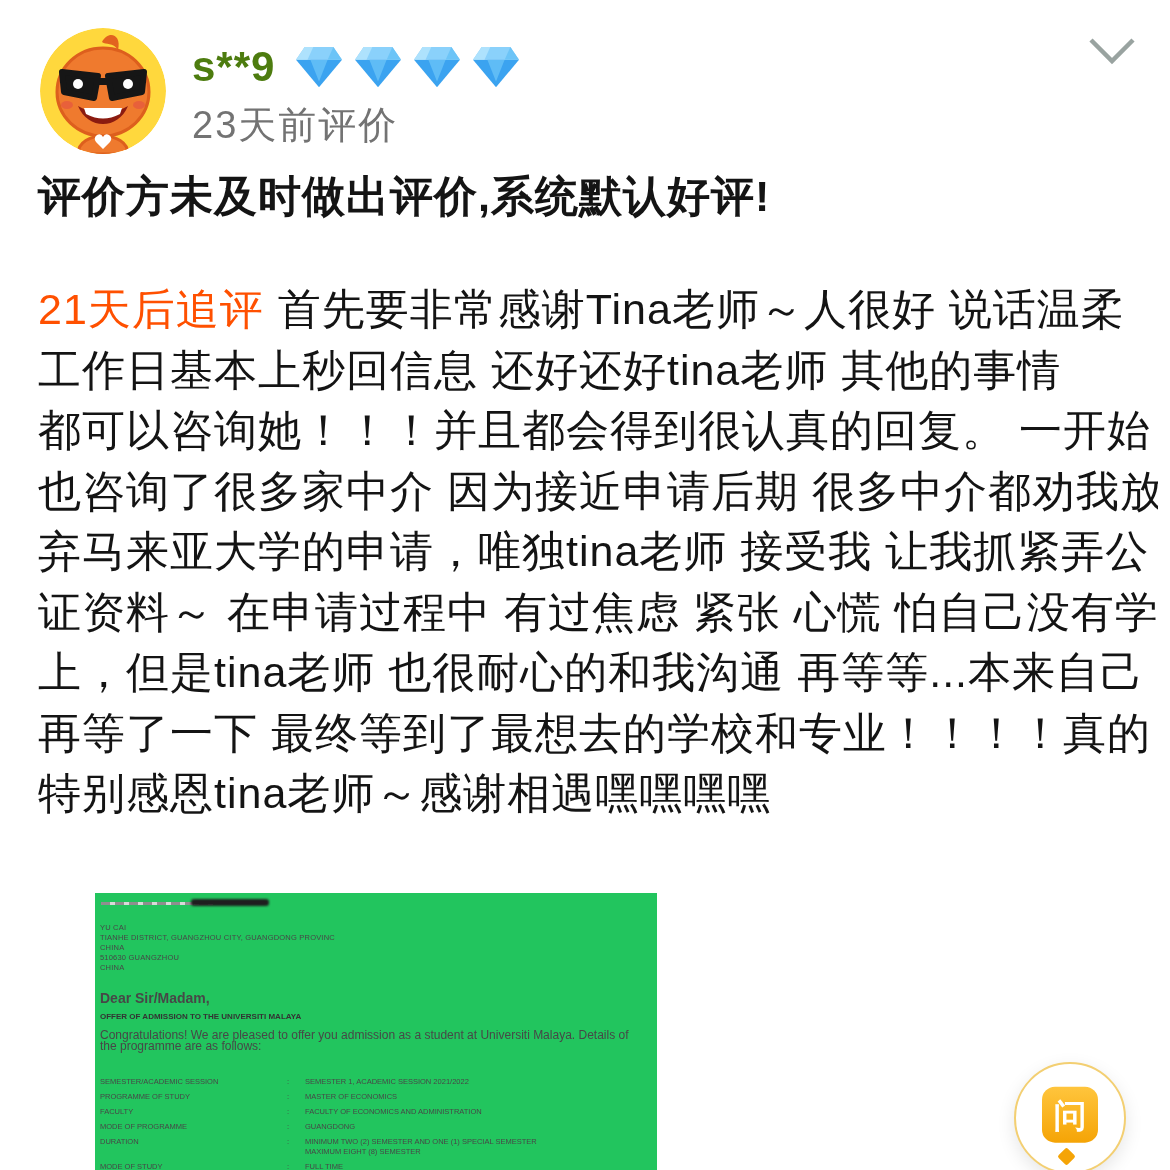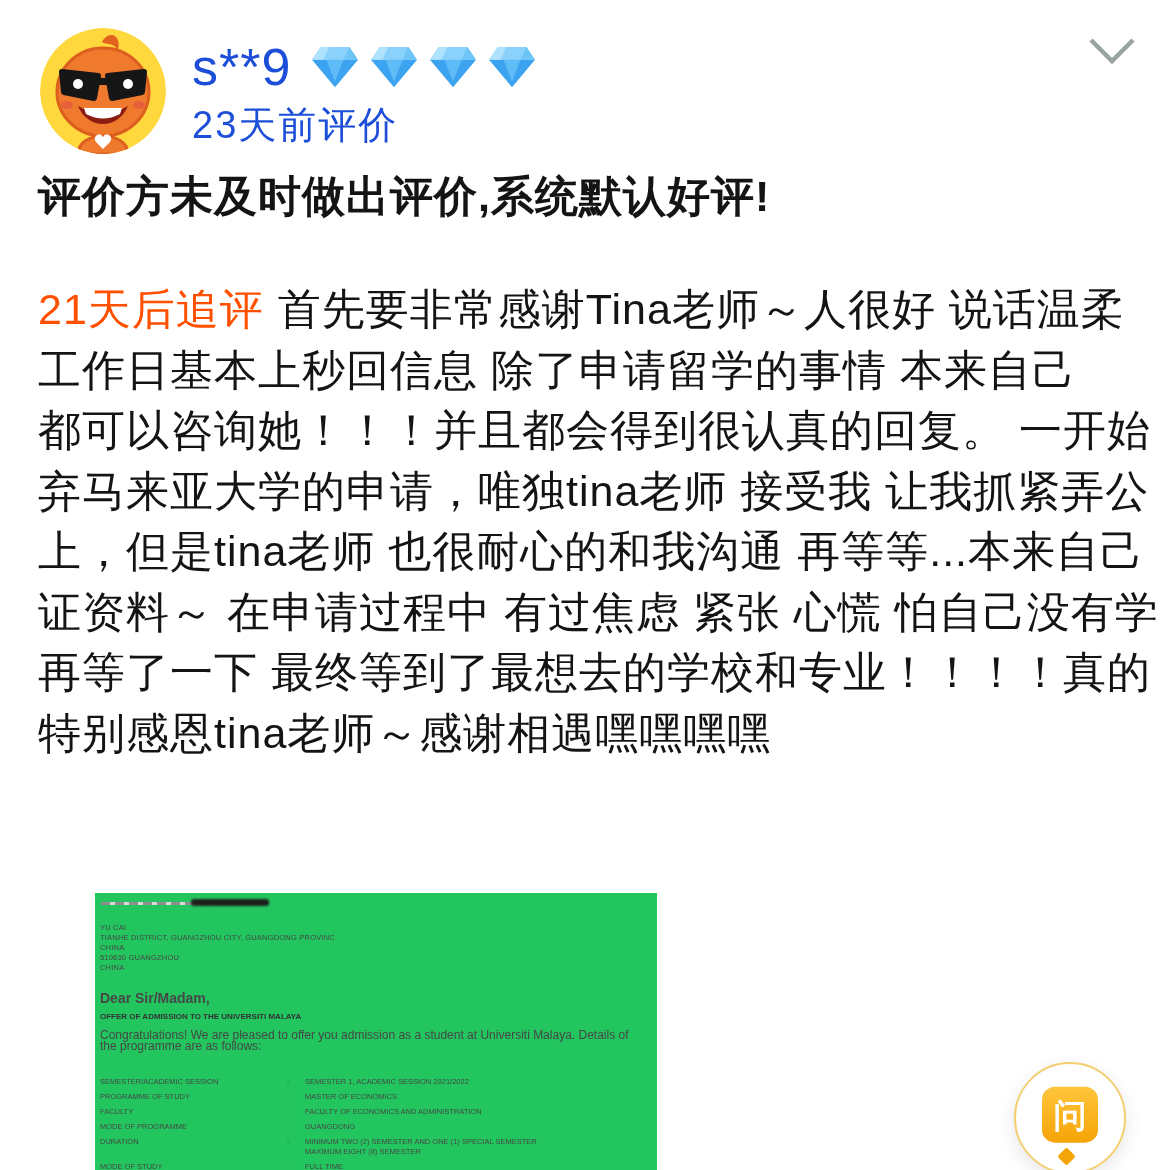--- a/index.html
+++ b/index.html
@@ -5,25 +5,25 @@
   * { margin:0; padding:0; box-sizing:border-box; }
   html,body { width:1170px; height:1170px; background:#ffffff; overflow:hidden;
               font-family:"Liberation Sans", sans-serif; }
   .canvas { position:relative; width:1170px; height:1170px; background:#fff; }
 
   
   .avatar { position:absolute; left:40px; top:28px; width:126px; height:126px;
             border-radius:50%; overflow:hidden; }
   .name-row { position:absolute; left:192px; top:34px; height:66px;
               display:flex; align-items:center; }
-  .username { font-size:52px; font-weight:400; color:#1d4ed8; letter-spacing:1px; }
+  .username { font-size:42px; font-weight:700; color:#4d7c0f; letter-spacing:1px; }
   .diamonds { display:inline-flex; gap:7px; margin-left:18px; align-items:center; }
   .diamonds svg { width:52px; height:46px; }
   .time-label { position:absolute; left:192px; top:100px; font-size:38px;
-                color:#1d4ed8; letter-spacing:2px; }
+                color:#737373; letter-spacing:2px; }
   .chevron { position:absolute; left:1086px; top:34px; width:52px; height:34px; cursor:pointer; }
 
   
   .p1 { position:absolute; left:38px; top:165px; width:1110px;
         font-size:43px; line-height:62px; font-weight:600; color:#141414;
         letter-spacing:1px; white-space:nowrap; }
   .p2 { position:absolute; left:38px; top:279px; width:1120px; overflow:hidden; }
   .rline { font-size:43px; line-height:60.5px; font-weight:400; color:#141414;
            letter-spacing:1px; white-space:nowrap; }
   .tag { color:#ff5000; margin-right:14px; }
@@ -127,25 +127,26 @@
 
   <div class="chevron">
     <svg viewBox="0 0 52 34" width="52" height="34">
       <polyline points="5,6 26,27 47,6" fill="none" stroke="#99a3a0" stroke-width="4.5"></polyline>
     </svg>
   </div>
 
   <div class="p1">评价方未及时做出评价,系统默认好评!</div>
   <div class="p2" id="followup">
       <div class="rline"><span class="tag">21天后追评</span>首先要非常感谢Tina老师～人很好 说话温柔</div>
-      <div class="rline">工作日基本上秒回信息 除了申请留学的事情 本来自己</div>
+      <div class="rline">工作日基本上秒回信息 还好还好tina老师 其他的事情</div>
       <div class="rline">都可以咨询她！！！并且都会得到很认真的回复。 一开始</div>
+      <div class="rline">也咨询了很多家中介 因为接近申请后期 很多中介都劝我放</div>
       <div class="rline">弃马来亚大学的申请，唯独tina老师 接受我 让我抓紧弄公</div>
+      <div class="rline">证资料～ 在申请过程中 有过焦虑 紧张 心慌 怕自己没有学</div>
       <div class="rline">上，但是tina老师 也很耐心的和我沟通 再等等...本来自己</div>
-      <div class="rline">证资料～ 在申请过程中 有过焦虑 紧张 心慌 怕自己没有学</div>
       <div class="rline">再等了一下 最终等到了最想去的学校和专业！！！！真的</div>
       <div class="rline">特别感恩tina老师～感谢相遇嘿嘿嘿嘿</div>
     </div>
 
   <div class="letter">
     <div class="letter-doc">
       <div class="redact-light"></div>
       <div class="redact-dark"></div>
       <div class="addr" id="letter-addr">YU CAI
 TIANHE DISTRICT, GUANGZHOU CITY, GUANGDONG PROVINC

